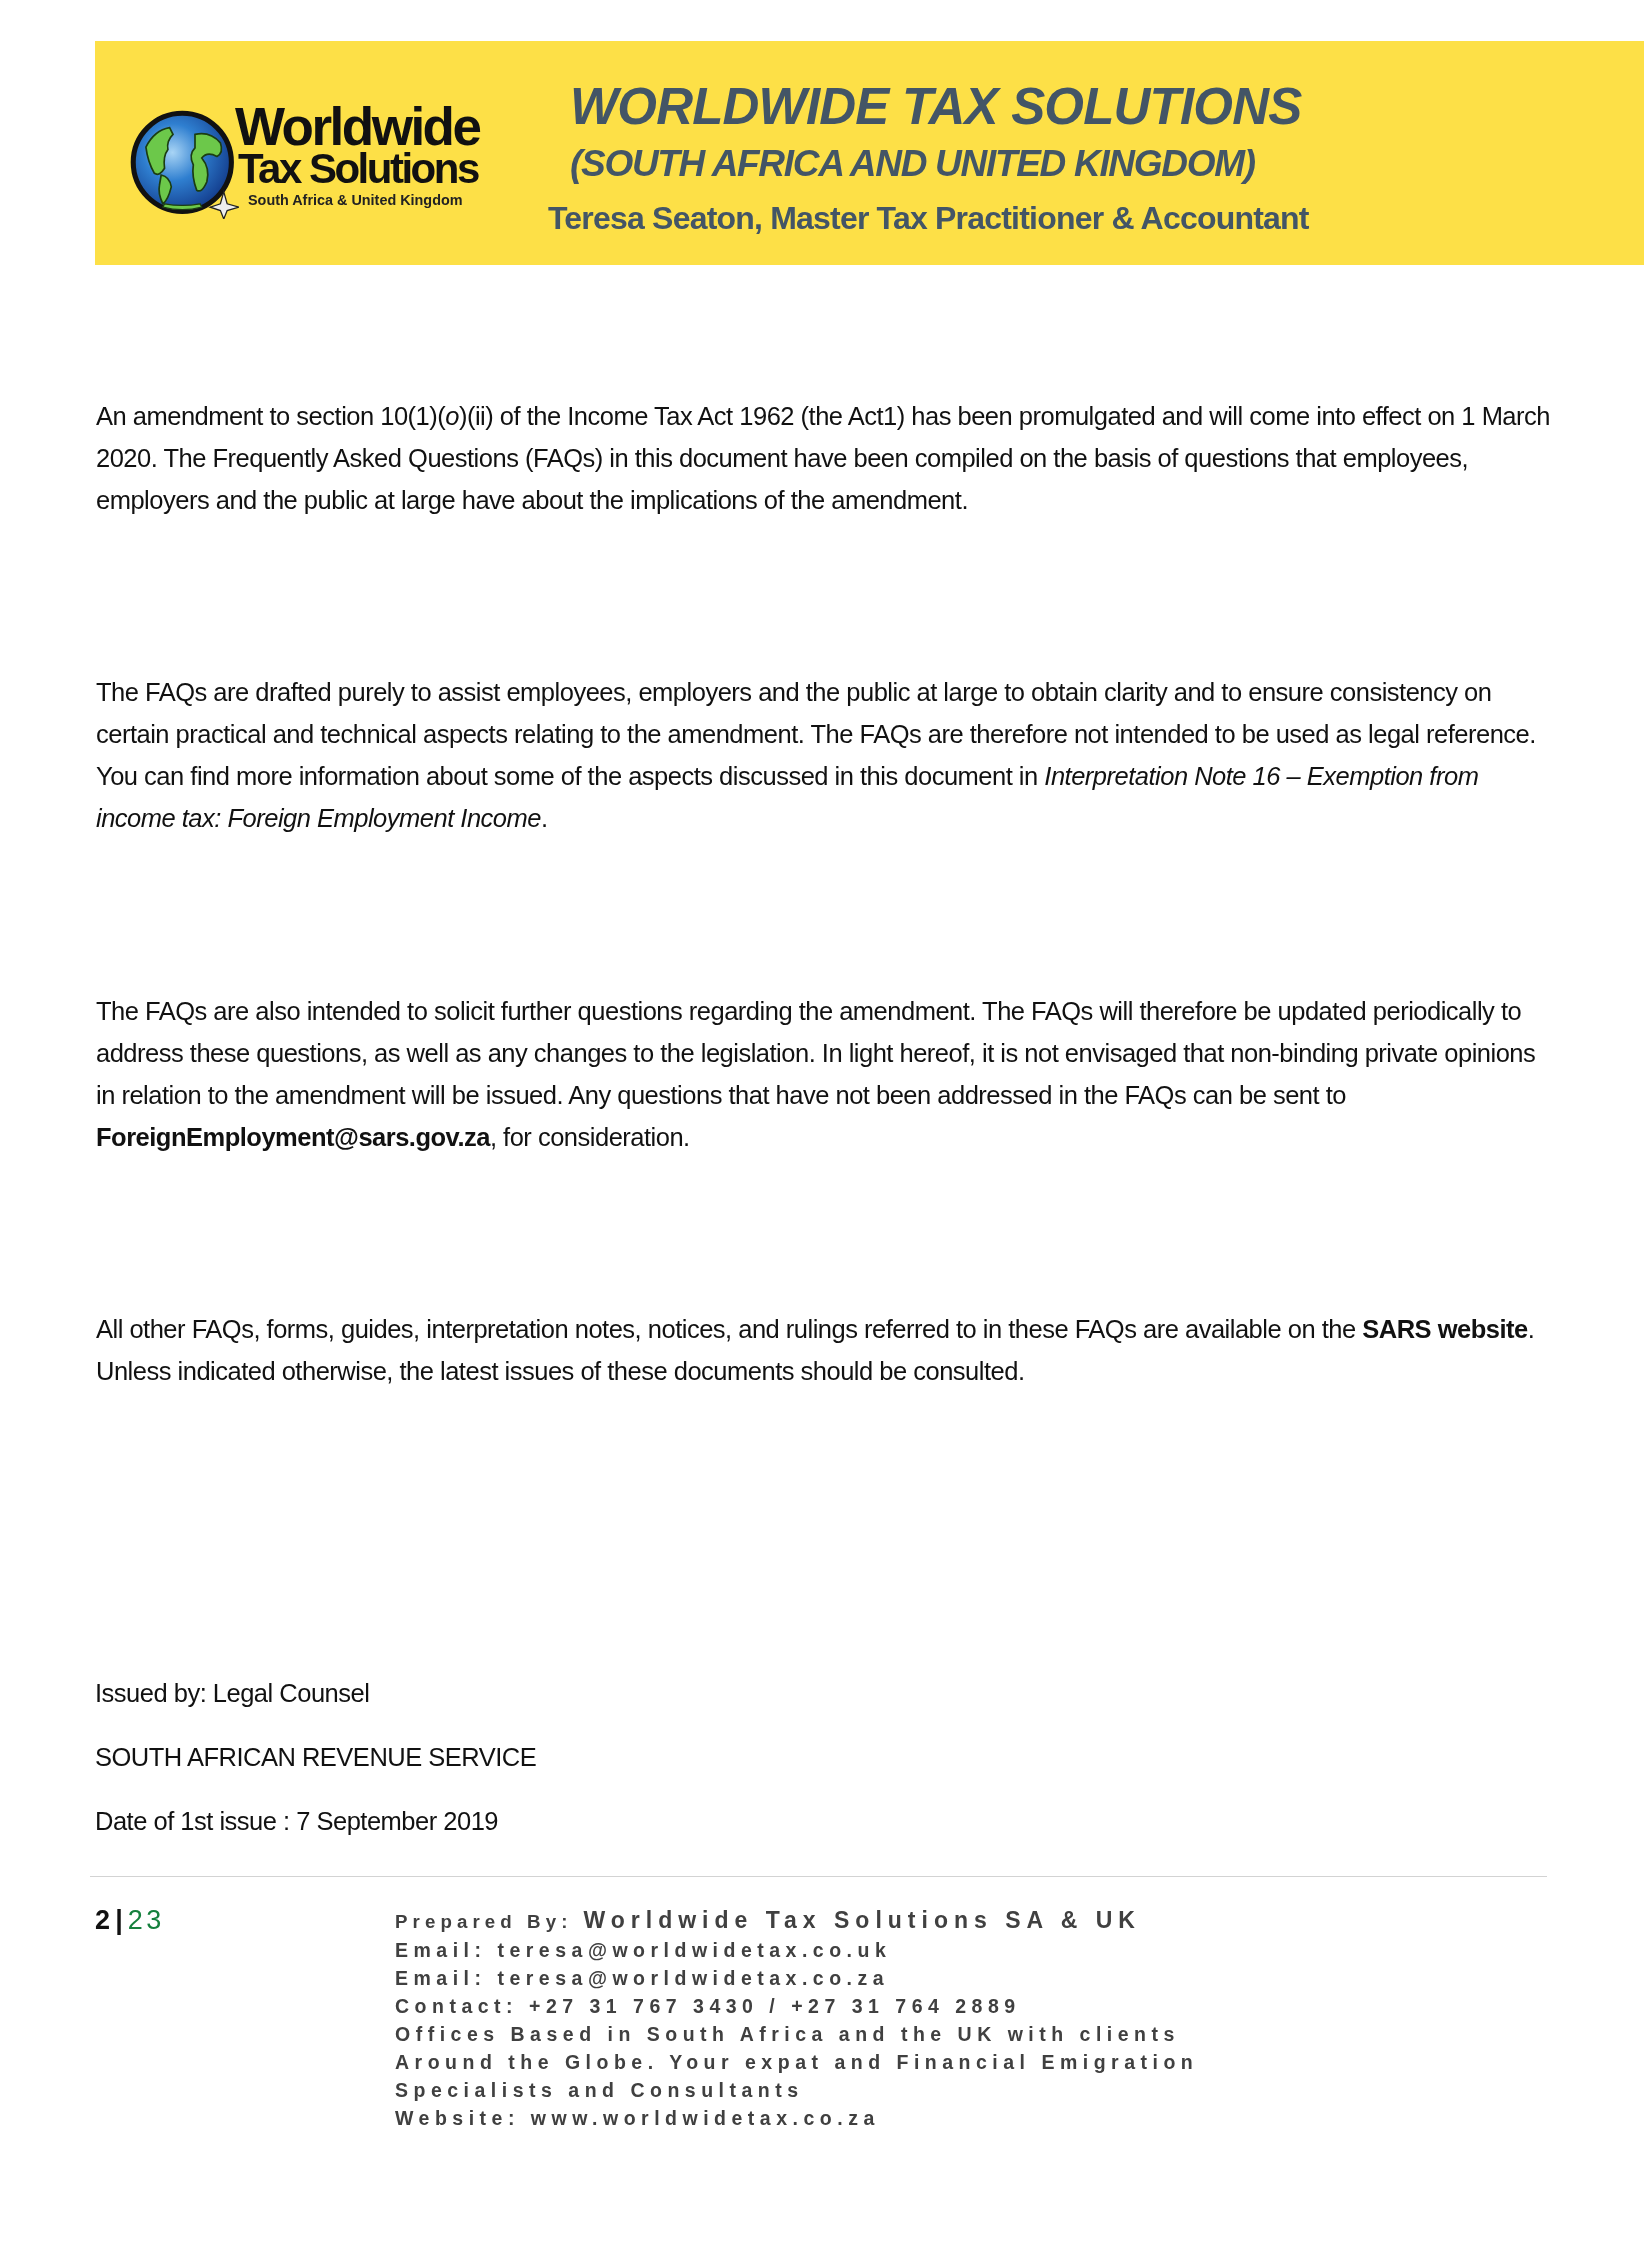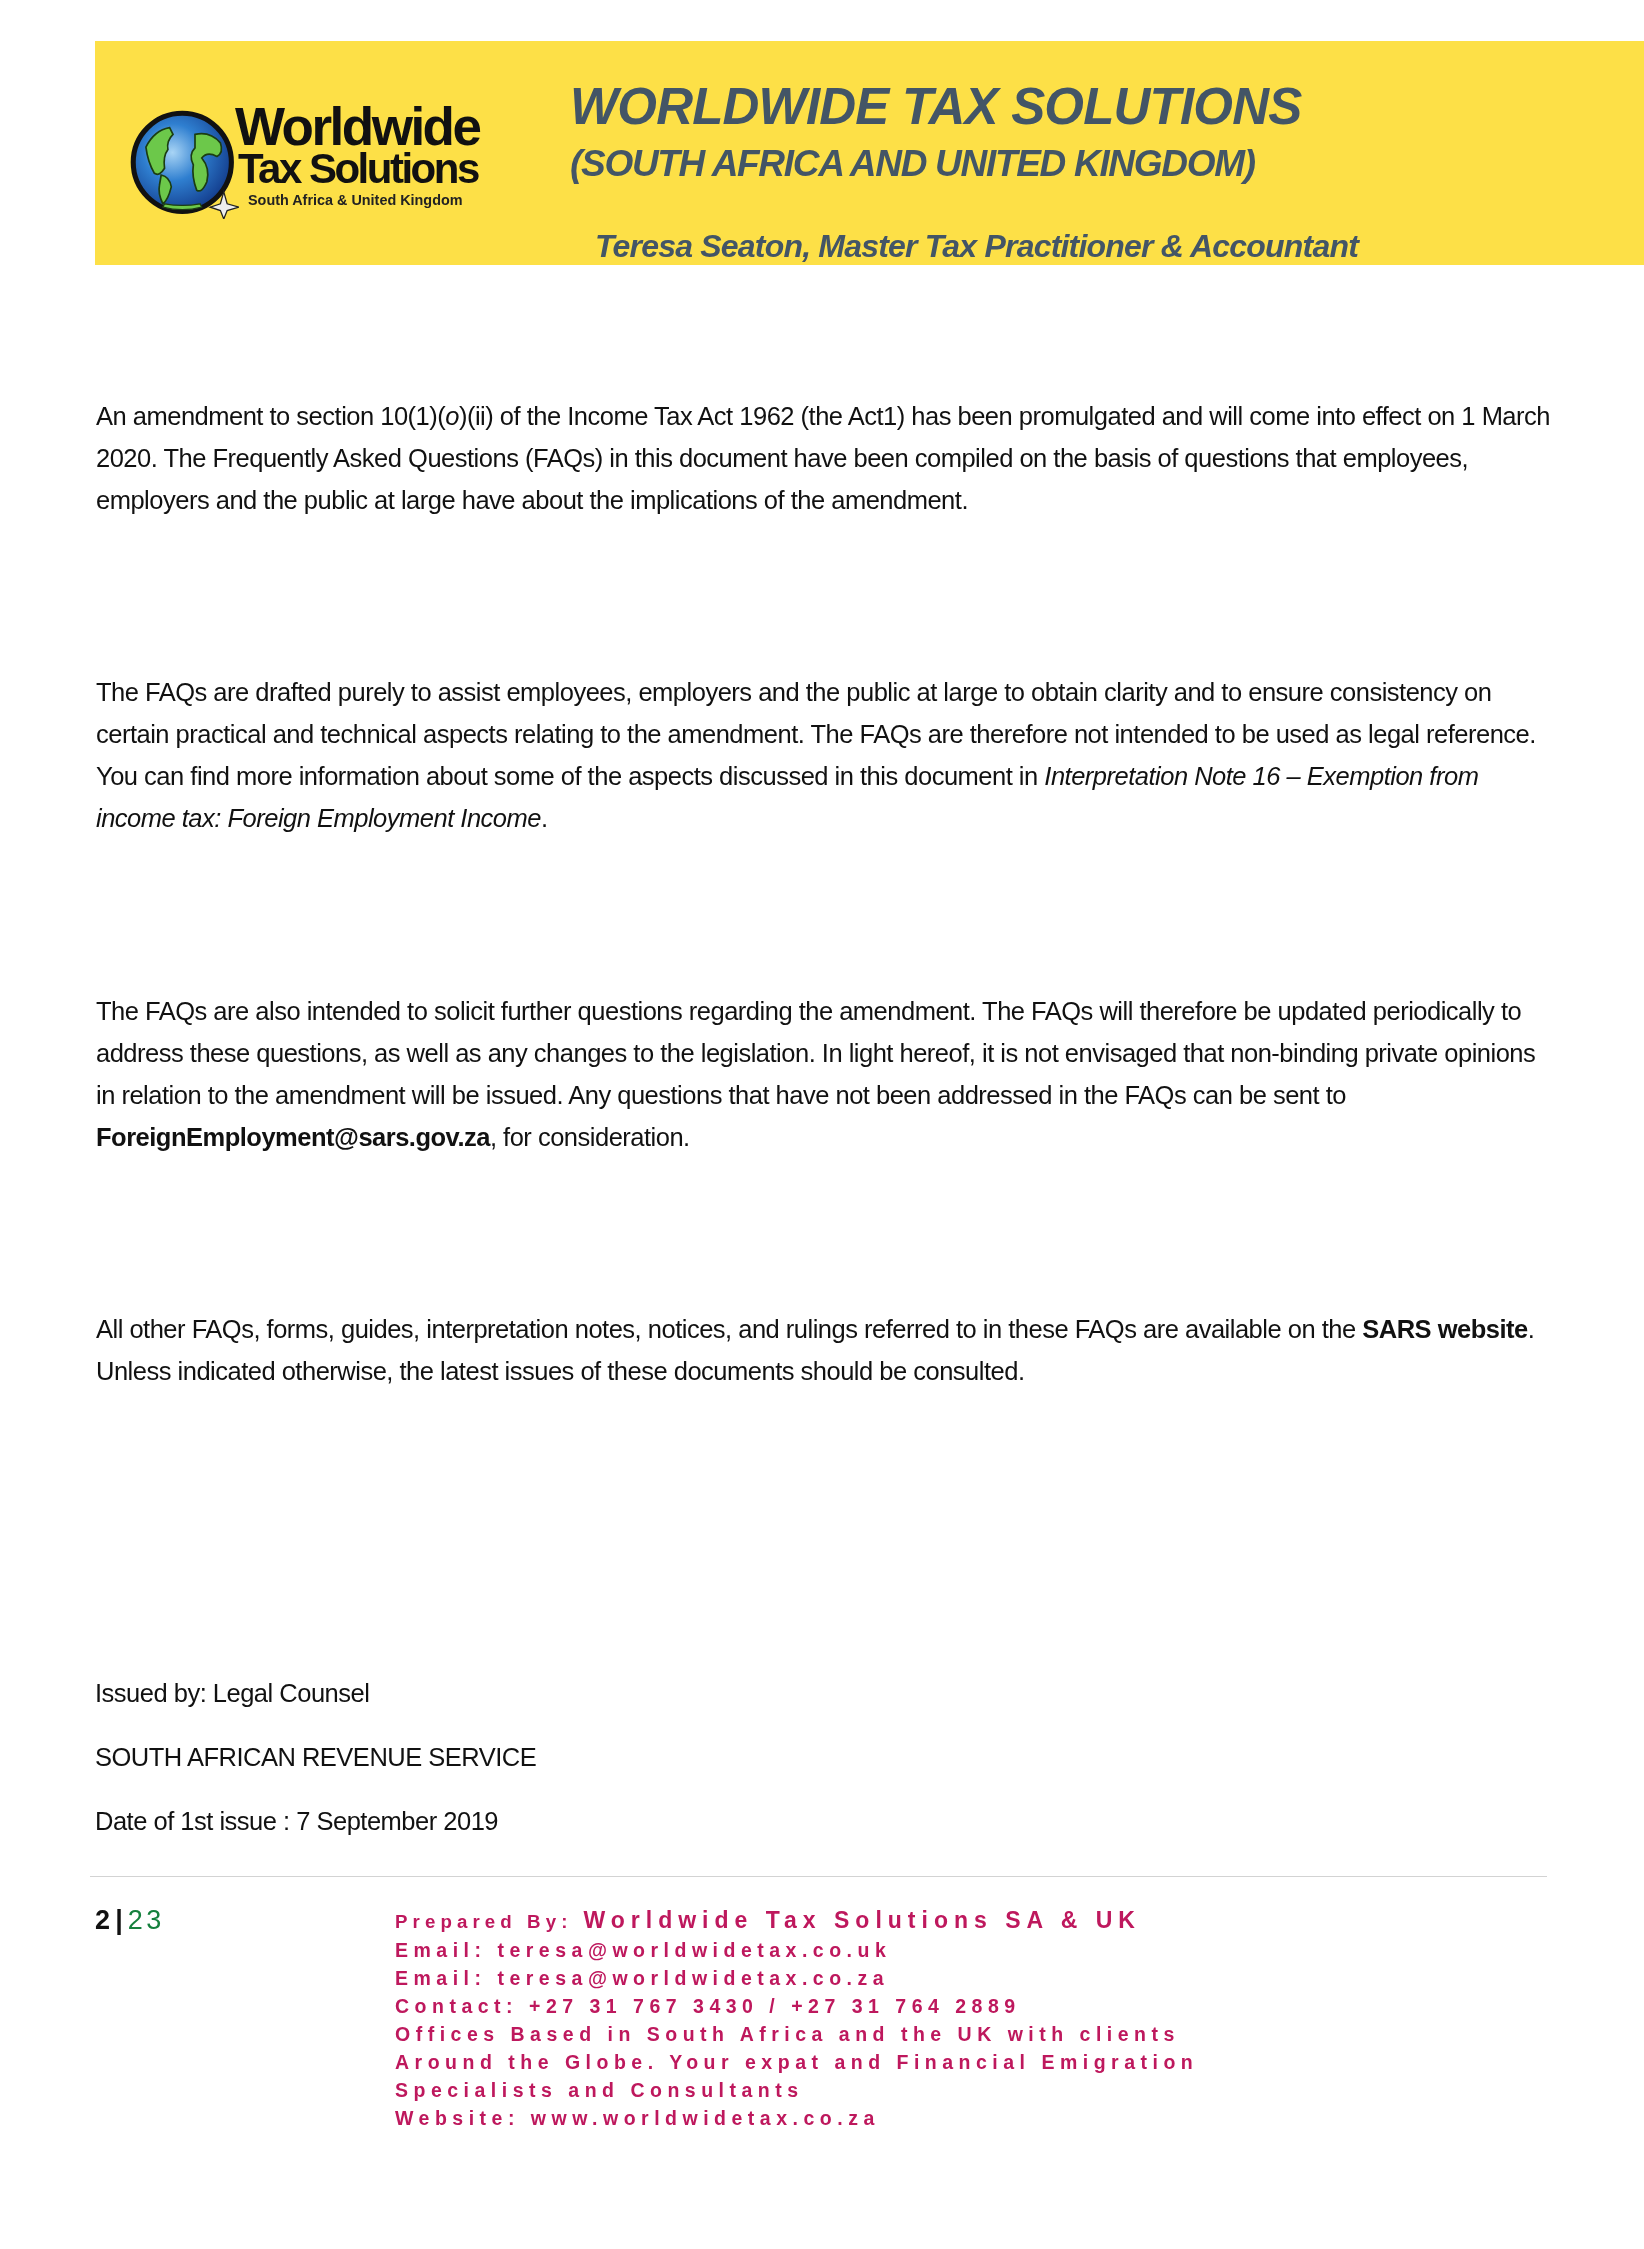--- a/index.html
+++ b/index.html
@@ -13,22 +13,22 @@
   .logo-word1 { position: absolute; left: 140px; top: 59px; font-size: 53px; font-weight: bold;
                 letter-spacing: -2.5px; color: #111; line-height: 53px; }
   .logo-word2 { position: absolute; left: 143px; top: 106px; font-size: 42px; font-weight: bold;
                 letter-spacing: -2.5px; color: #111; line-height: 44px; }
   .logo-word3 { position: absolute; left: 153px; top: 151px; font-size: 14.4px; font-weight: bold;
                 color: #222; line-height: 17px; white-space: nowrap; text-align: center; }
   .h-title { position: absolute; left: 475px; top: 36px; font-size: 51px; font-weight: bold;
              font-style: italic; color: #435566; letter-spacing: -0.8px; line-height: 59px; white-space: nowrap; }
   .h-sub { position: absolute; left: 475px; top: 100px; font-size: 37px; font-weight: bold;
            font-style: italic; color: #435566; letter-spacing: -1.3px; line-height: 46px; white-space: nowrap; }
-  .h-person { position: absolute; left: 500px; top: 156px; font-size: 32px; font-weight: bold;
-              font-style: italic; color: #435566; letter-spacing: -0.8px; line-height: 42px; white-space: nowrap; margin-top: 28px; }
+  .h-person { position: absolute; left: 453px; top: 156px; font-size: 32px; font-weight: bold;
+              color: #435566; letter-spacing: -0.8px; line-height: 42px; white-space: nowrap; }
 
   
   .para { position: absolute; left: 95px; width: 1460px; font-size: 25.5px; line-height: 42px;
           color: #111; letter-spacing: -0.5px; margin: 1px; }
   .p1 { top: 394px; }
   .p2 { top: 670px; }
   .p3 { top: 989px; }
   .p4 { top: 1307px; }
   .it { font-style: italic; }
   .bd { font-weight: bold; }
@@ -39,21 +39,21 @@
   .i3 { top: 1804px; }
 
   
   .footer-rule { position: absolute; left: 90px; top: 1876px; width: 1457px; height: 0;
                  border-top: 1.7px solid #d3d3d3; }
   .page-num { position: absolute; left: 95px; top: 1905px; font-size: 27px; line-height: 31px; }
   .pn-cur { font-weight: bold; color: #111; }
   .pn-sep { font-weight: bold; color: #111; margin: 0 5.1px; }
   .pn-total { color: #15803d; letter-spacing: 3.4px; }
   .footer-text { position: absolute; left: 395px; top: 1906px; font-size: 19.5px; line-height: 28px;
-                 color: #be185d; font-weight: bold; letter-spacing: 5.5px; white-space: nowrap; }
+                 color: #404040; font-weight: bold; letter-spacing: 5.5px; white-space: nowrap; }
   .footer-text div { margin: 0; }
   .footer-text .prep-lead { font-size: 18.7px; letter-spacing: 5.1px; }
   .footer-text .prep-name { font-size: 23px; letter-spacing: 6px; }
 </style>
 </head>
 <body>
 
 <div class="header">
   <div class="globe">
     <svg width="110" height="110" viewBox="0 0 130 130">

